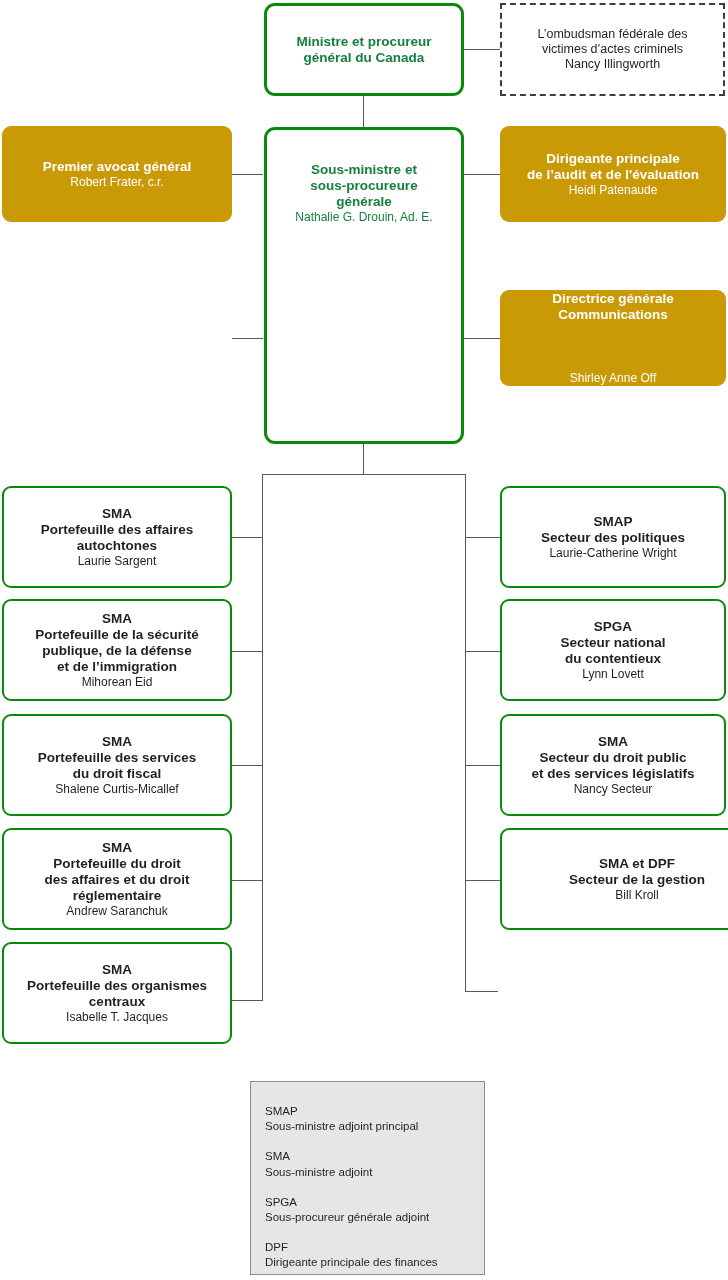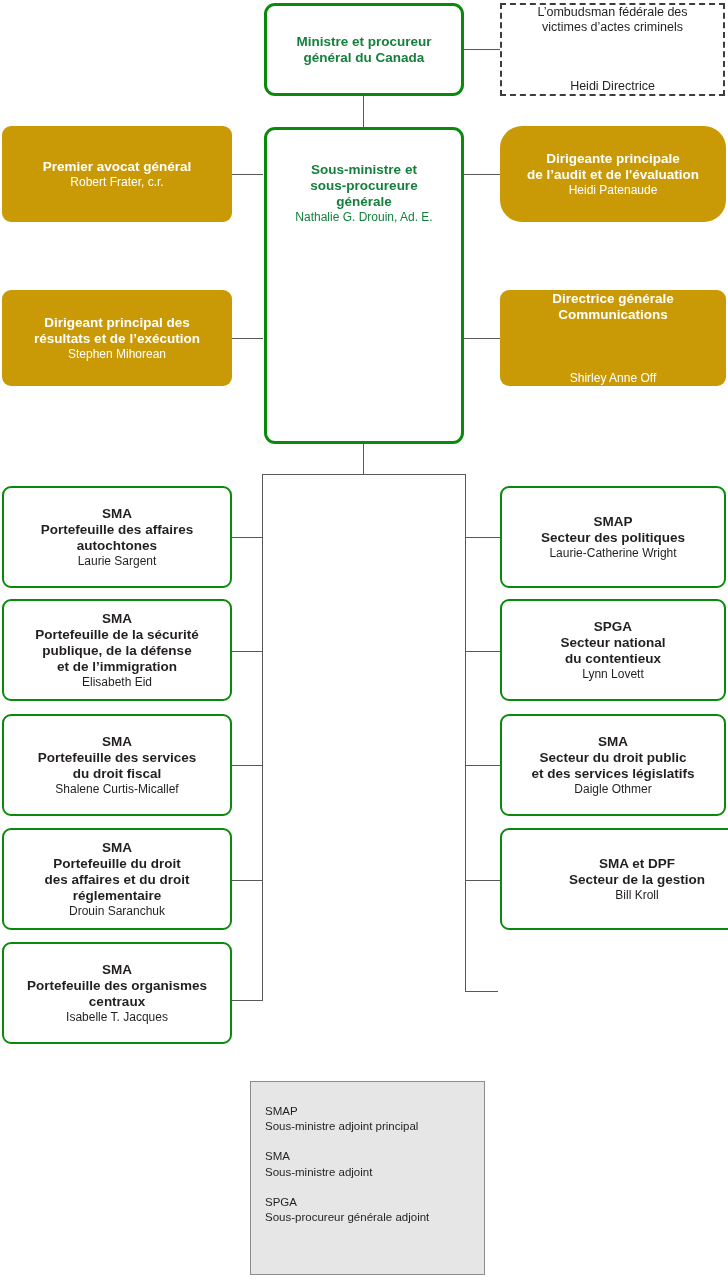--- a/index.html
+++ b/index.html
@@ -141,47 +141,42 @@
   <div class="line h" style="left:465px; top:651px; width:36px;"></div>
   <div class="line h" style="left:465px; top:765px; width:36px;"></div>
   <div class="line h" style="left:465px; top:880px; width:36px;"></div>
   <div class="line h" style="left:465px; top:991px; width:33px;"></div>
 
   <div class="box green-thick" style="left:264px; top:3px; width:200px; height:93px;">
     <span class="title">Ministre et procureur
 général du Canada</span>
   </div>
 
-  <div class="box dashed" style="left:500px; top:3px; width:225px; height:93px;justify-content:space-between;">
+  <div class="box dashed" style="left:500px; top:3px; width:225px; height:93px;">
     <span class="title">L’ombudsman fédérale des
 victimes d’actes criminels</span>
-    <span class="person">Heidi Directrice</span>
+    <span class="person">Nancy Illingworth</span>
   </div>
 
   <div class="box green-thick" style="left:264px; top:127px; width:200px; height:317px; justify-content:flex-start; padding-top:32px;">
     <span class="block">
       <span class="title">Sous-ministre et
 sous-procureure
 générale</span>
       <span class="person">Nathalie G. Drouin, Ad. E.</span>
     </span>
   </div>
 
   <div class="box gold" style="left:2px; top:126px; width:230px; height:96px;">
     <span class="title">Premier avocat général</span>
     <span class="person">Robert Frater, c.r.</span>
   </div>
 
-  <div class="box gold" style="left:2px; top:290px; width:230px; height:96px;">
-    <span class="title">Dirigeant principal des
-résultats et de l’exécution</span>
-    <span class="person">Stephen Mihorean</span>
-  </div>
-
-  <div class="box gold" style="left:500px; top:126px; width:226px; height:96px;border-radius:22px;">
+
+  <div class="box gold" style="left:500px; top:126px; width:226px; height:96px;">
     <span class="title">Dirigeante principale
 de l’audit et de l'évaluation</span>
     <span class="person">Heidi Patenaude</span>
   </div>
 
   <div class="box gold" style="left:500px; top:290px; width:226px; height:96px;gap:48px;">
     <span class="title">Directrice générale
 Communications</span>
     <span class="person">Shirley Anne Off</span>
   </div>
@@ -191,36 +186,36 @@
 Portefeuille des affaires
 autochtones</span>
     <span class="person">Laurie Sargent</span>
   </div>
 
   <div class="box green" style="left:2px; top:599px; width:230px; height:102px;">
     <span class="title">SMA
 Portefeuille de la sécurité
 publique, de la défense
 et de l’immigration</span>
-    <span class="person">Elisabeth Eid</span>
+    <span class="person">Mihorean Eid</span>
   </div>
 
   <div class="box green" style="left:2px; top:714px; width:230px; height:102px;">
     <span class="title">SMA
 Portefeuille des services
 du droit fiscal</span>
     <span class="person">Shalene Curtis-Micallef</span>
   </div>
 
   <div class="box green" style="left:2px; top:828px; width:230px; height:102px;">
     <span class="title">SMA
 Portefeuille du droit
 des affaires et du droit
 réglementaire</span>
-    <span class="person">Drouin Saranchuk</span>
+    <span class="person">Andrew Saranchuk</span>
   </div>
 
   <div class="box green" style="left:2px; top:942px; width:230px; height:102px;">
     <span class="title">SMA
 Portefeuille des organismes
 centraux</span>
     <span class="person">Isabelle T. Jacques</span>
   </div>
 
   <div class="box green" style="left:500px; top:486px; width:226px; height:102px;">
@@ -233,21 +228,21 @@
     <span class="title">SPGA
 Secteur national
 du contentieux</span>
     <span class="person">Lynn Lovett</span>
   </div>
 
   <div class="box green" style="left:500px; top:714px; width:226px; height:102px;">
     <span class="title">SMA
 Secteur du droit public
 et des services législatifs</span>
-    <span class="person">Daigle Othmer</span>
+    <span class="person">Nancy Secteur</span>
   </div>
 
   <div class="box green" style="left:500px; top:828px; width:274px; height:102px;">
     <span class="title">SMA et DPF
 Secteur de la gestion</span>
     <span class="person">Bill Kroll</span>
   </div>
 
 
   <div class="box legendbox" style="left:250px; top:1081px; width:235px; height:194px;">
@@ -256,15 +251,19 @@
       <span class="legend-full">Sous-ministre adjoint principal</span>
     </div>
     <div class="legend-entry">
       <span class="legend-abbr">SMA</span>
       <span class="legend-full">Sous-ministre adjoint</span>
     </div>
     <div class="legend-entry">
       <span class="legend-abbr">SPGA</span>
       <span class="legend-full">Sous-procureur générale adjoint</span>
     </div>
+    <div class="legend-entry">
+      <span class="legend-abbr">DPF</span>
+      <span class="legend-full">Dirigeante principale des finances</span>
+    </div>
   </div>
 
 </div>
 
 </body></html>

